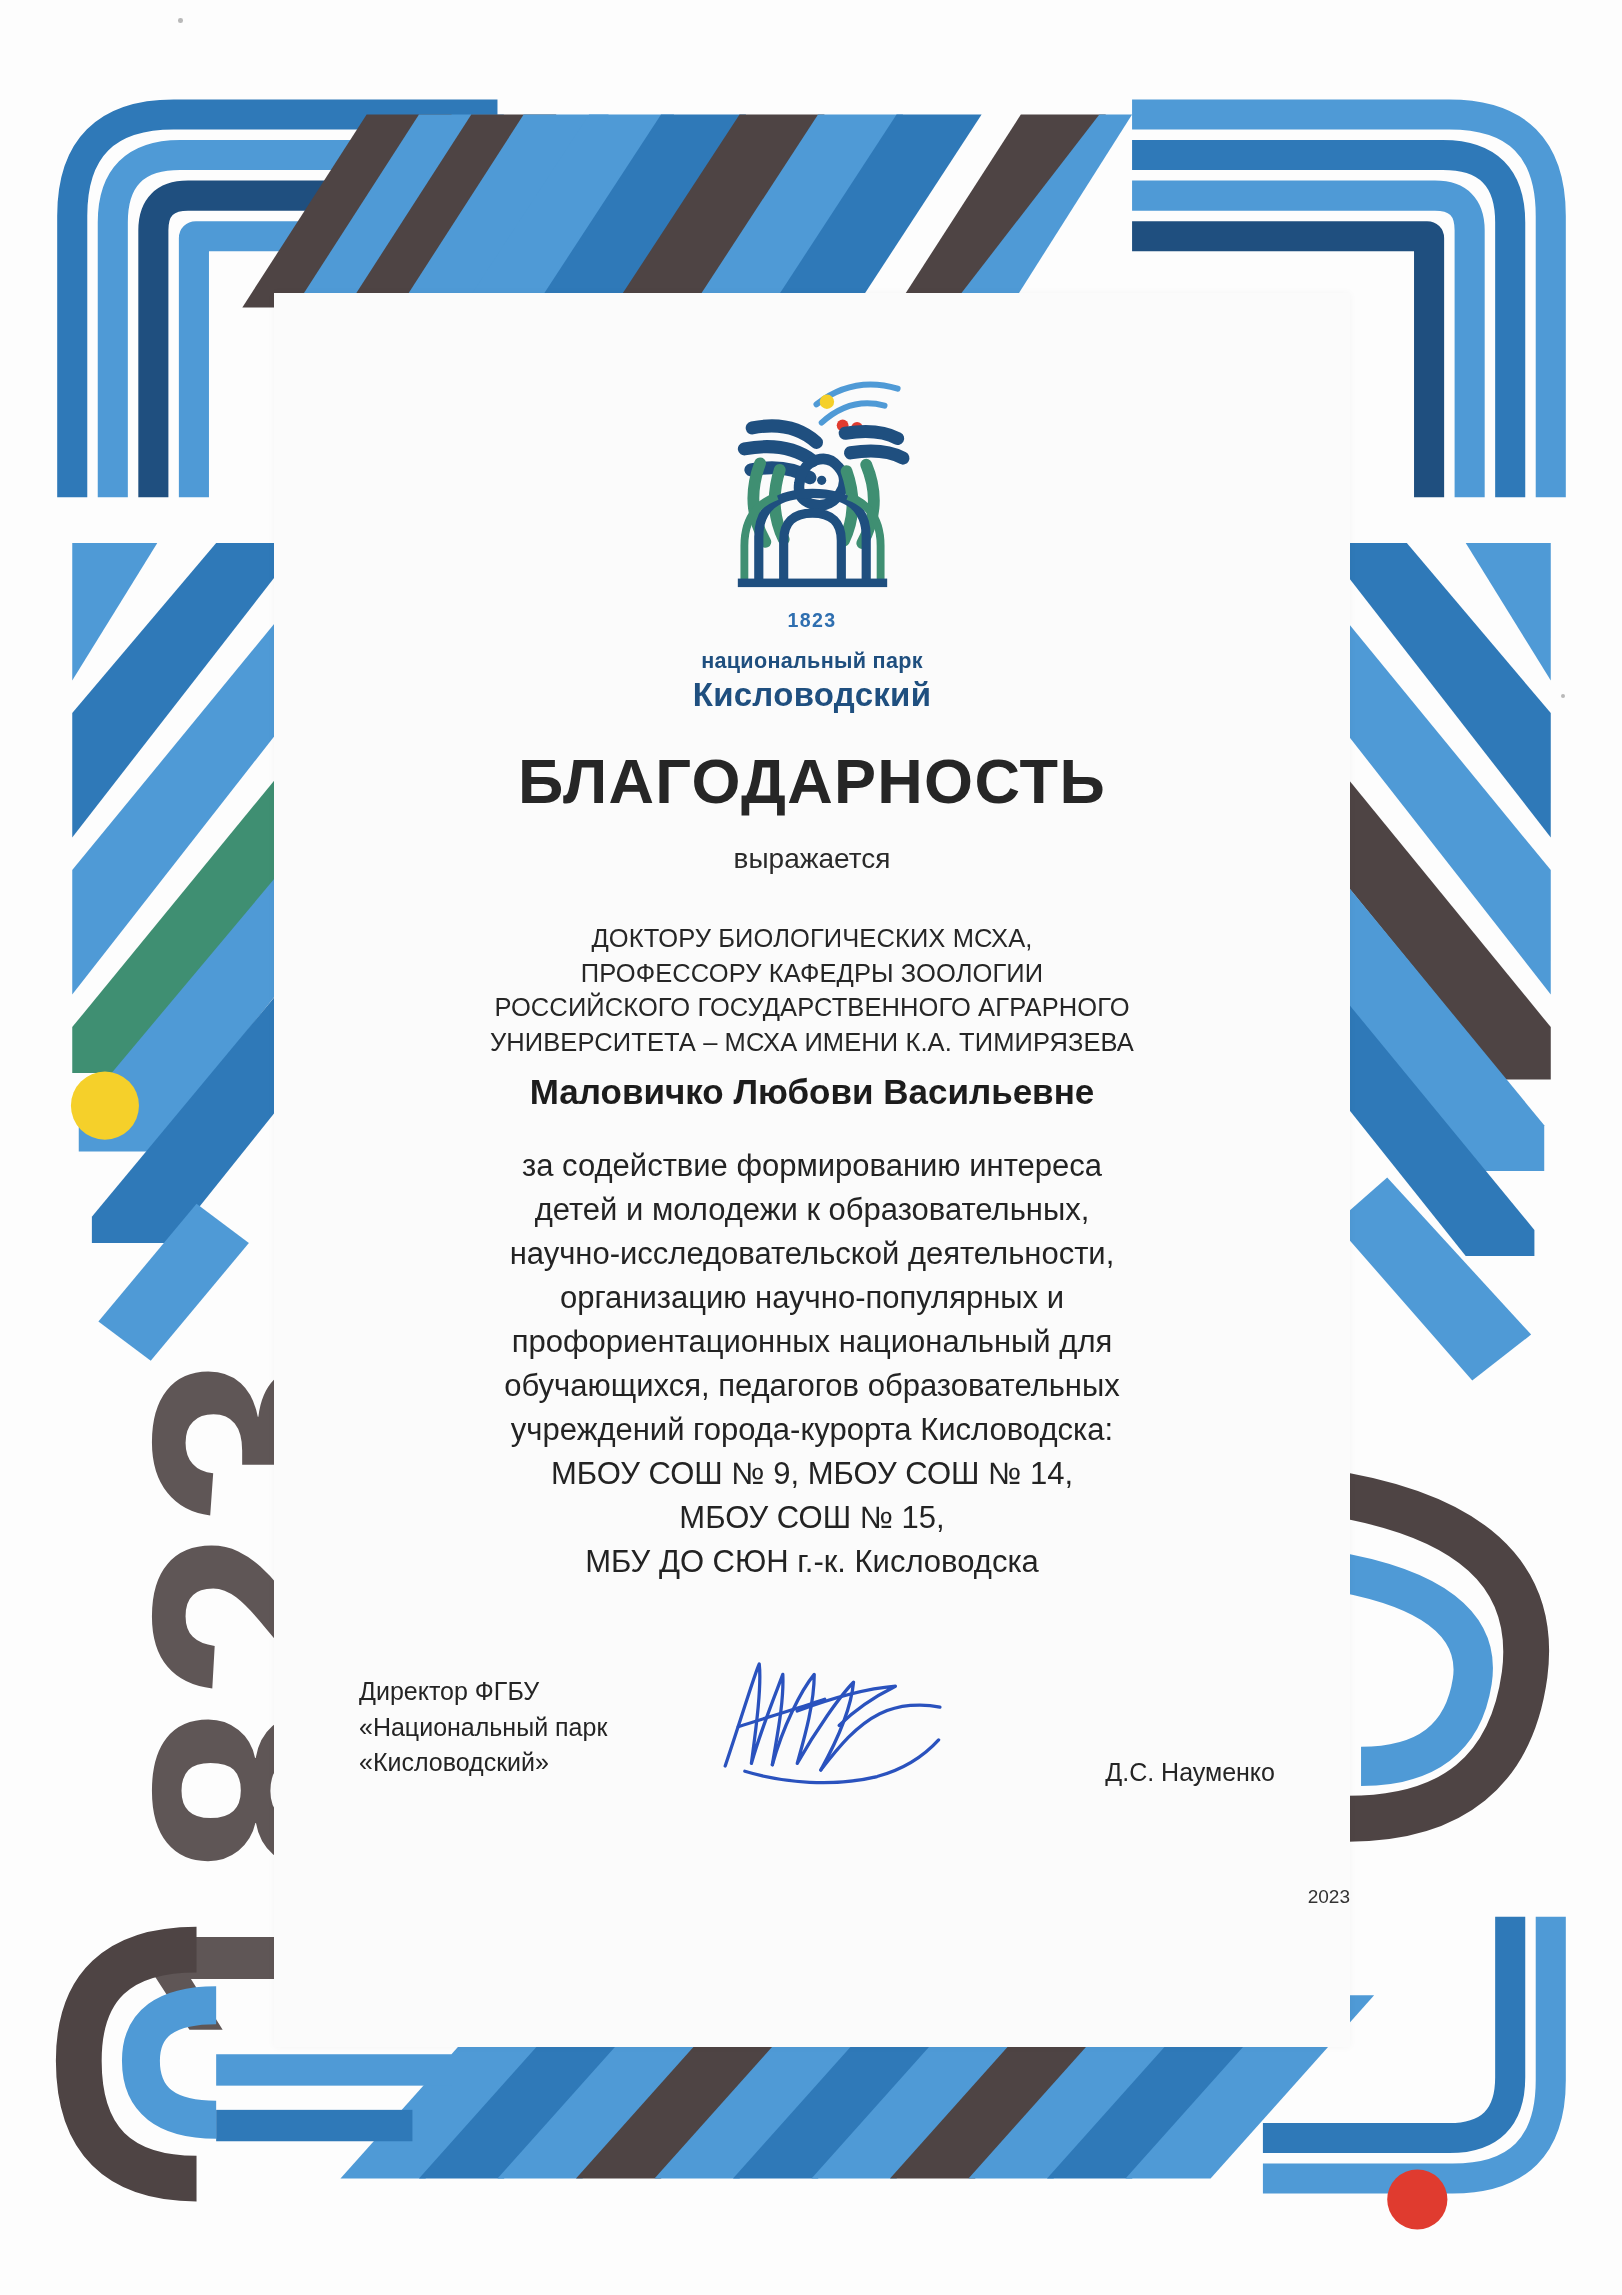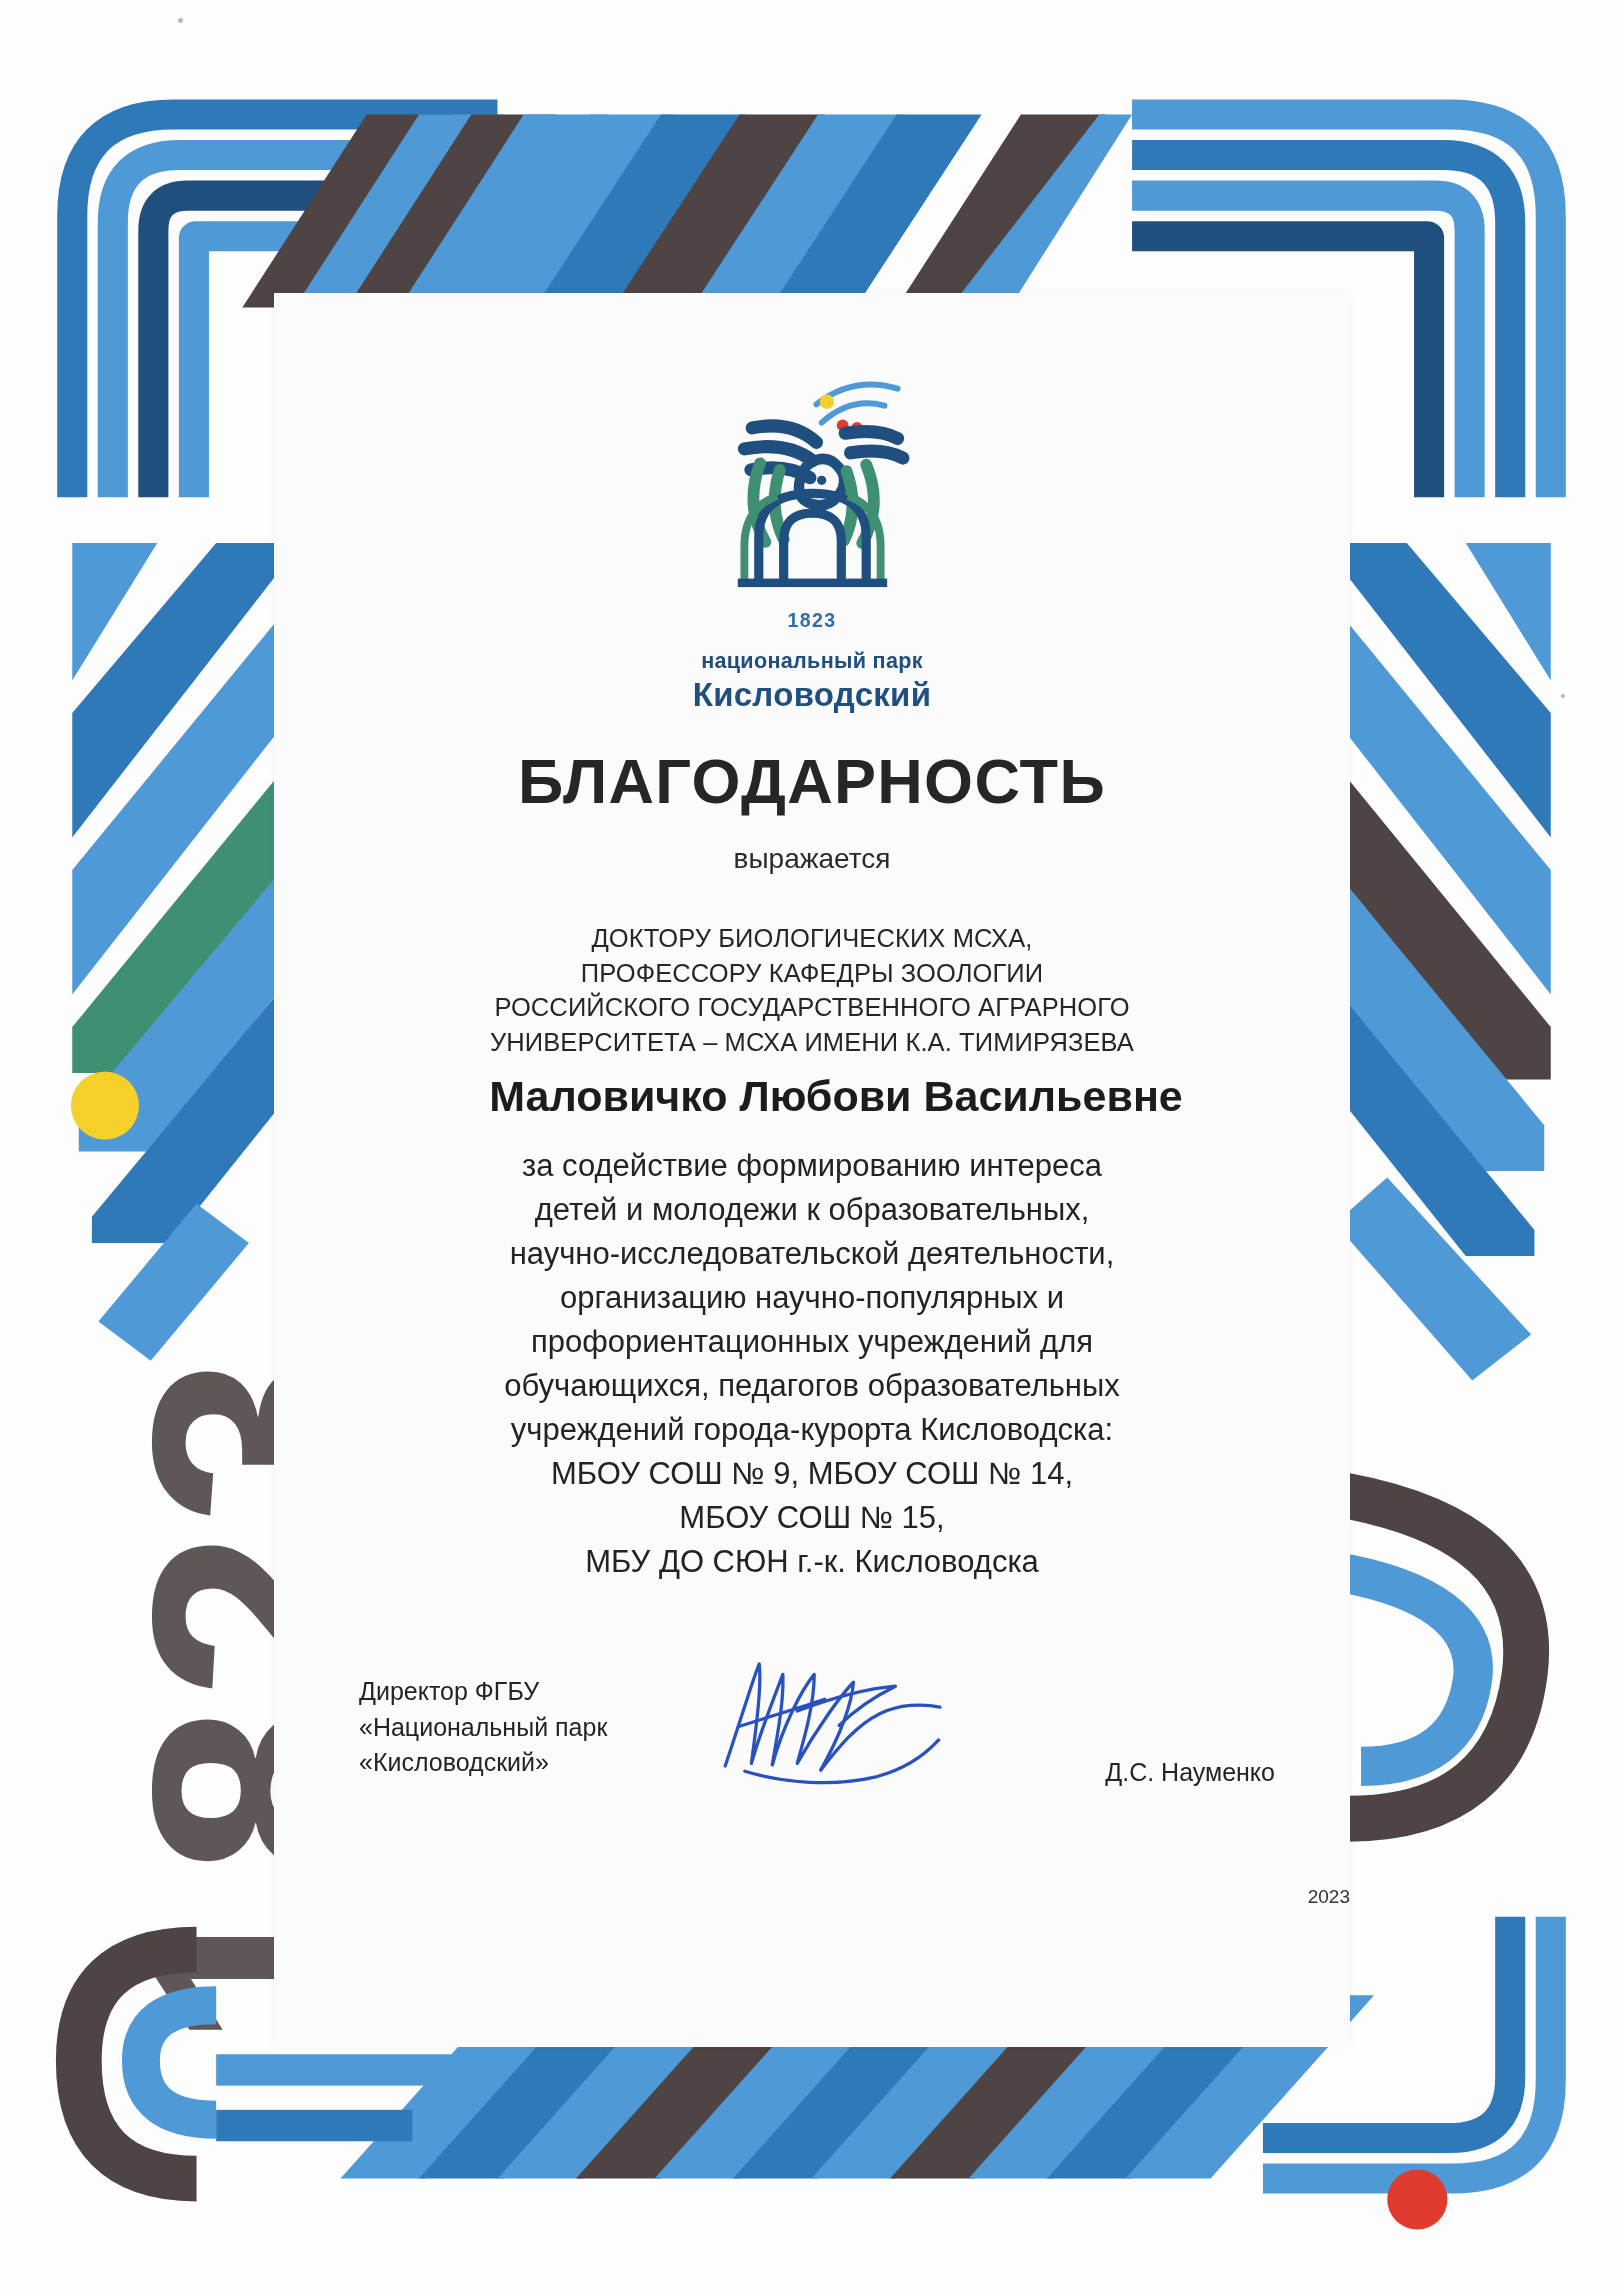--- a/index.html
+++ b/index.html
@@ -110,24 +110,23 @@
     font-size: 25.5px;
     line-height: 1.36;
     color: #262626;
     letter-spacing: 0.1px;
   }
   .recipient-name {
     position: absolute;
     top: 779px;
     width: 100%;
     text-align: center;
-    font-size: 43px;
+    font-size: 35px;
     font-weight: bold;
     color: #1c1c1c;
-    margin-left: 24px;
   }
   .citation {
     position: absolute;
     top: 851px;
     width: 100%;
     text-align: center;
     font-size: 31px;
     line-height: 1.42;
     color: #232323;
   }
@@ -362,21 +361,21 @@
       <div>УНИВЕРСИТЕТА – МСХА ИМЕНИ К.А. ТИМИРЯЗЕВА</div>
     </div>
 
     <div class="recipient-name">Маловичко Любови Васильевне</div>
 
     <div class="citation">
       <div>за содействие формированию интереса</div>
       <div>детей и молодежи к образовательных,</div>
       <div>научно-исследовательской деятельности,</div>
       <div>организацию научно-популярных и</div>
-      <div>профориентационных учреждений для</div>
+      <div>профориентационных национальный для</div>
       <div>обучающихся, педагогов образовательных</div>
       <div>учреждений города-курорта Кисловодска:</div>
       <div class="schools">МБОУ СОШ № 9, МБОУ СОШ № 14,</div>
       <div class="schools">МБОУ СОШ № 15,</div>
       <div class="schools">МБУ ДО СЮН г.-к. Кисловодска</div>
     </div>
 
     <div class="sign-block">
       <div class="sign-left">
         <div>Директор ФГБУ</div>

